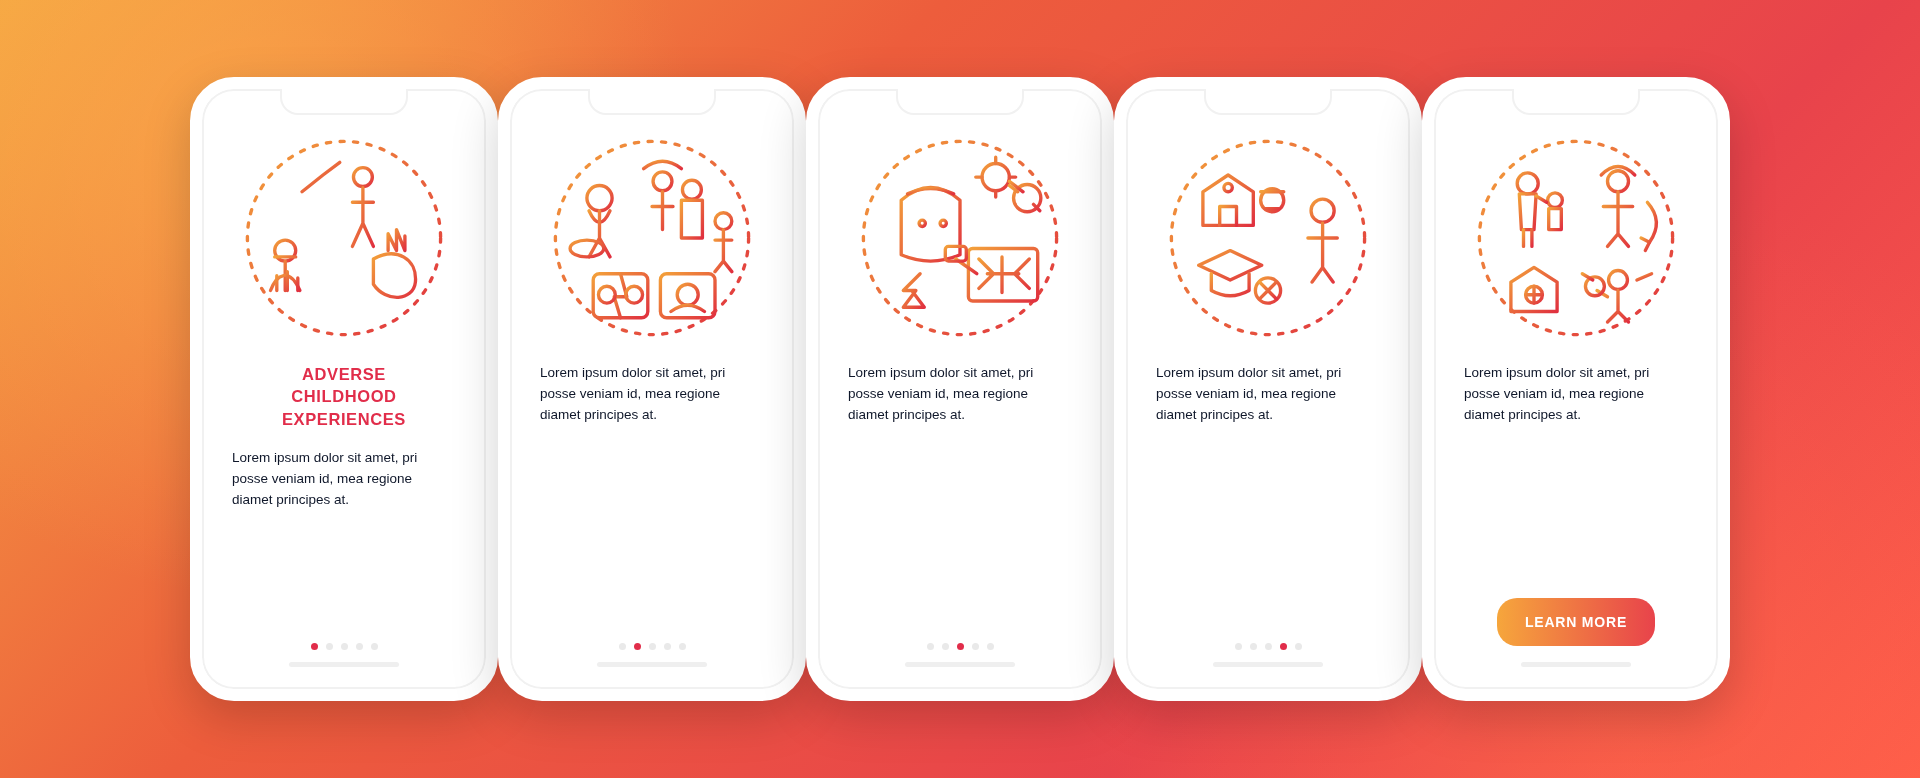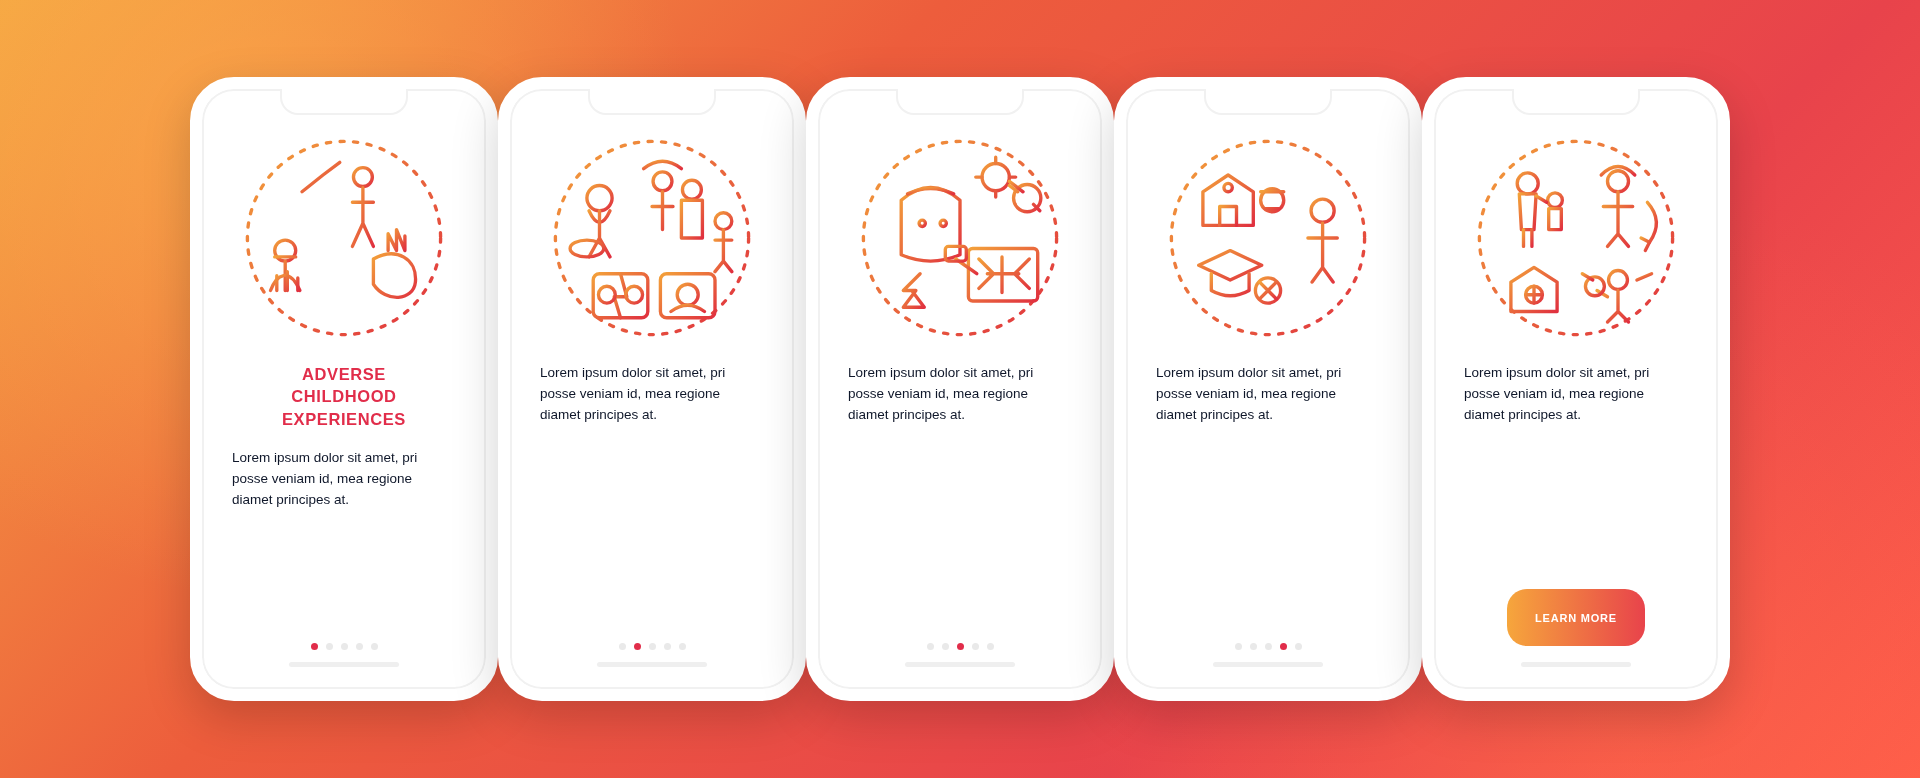--- a/index.html
+++ b/index.html
@@ -84,27 +84,27 @@
     padding: 0 6px;
   }
   .spacer { flex: 1; }
   .dots { display: flex; gap: 8px; margin-bottom: 6px; }
   .dot { width: 7px; height: 7px; border-radius: 50%; background: #e9e9e9; }
   .dot.active { background: #e12d4a; }
   .cta {
     display: inline-flex;
     align-items: center;
     justify-content: center;
-    height: 57px;
+    height: 48px;
     padding: 0 28px;
     border-radius: 20px;
     color: #fff;
     font-weight: 700;
     letter-spacing: 0.8px;
-    font-size: 11px;
+    font-size: 14px;
     background: linear-gradient(90deg, #f6a63c 0%, #e8434b 100%);
     margin-bottom: 10px;
     border: none;
     cursor: pointer;
   }
   .home-bar {
     width: 110px; height: 5px;
     border-radius: 3px;
     background: #efefef;
     margin-top: 6px;

